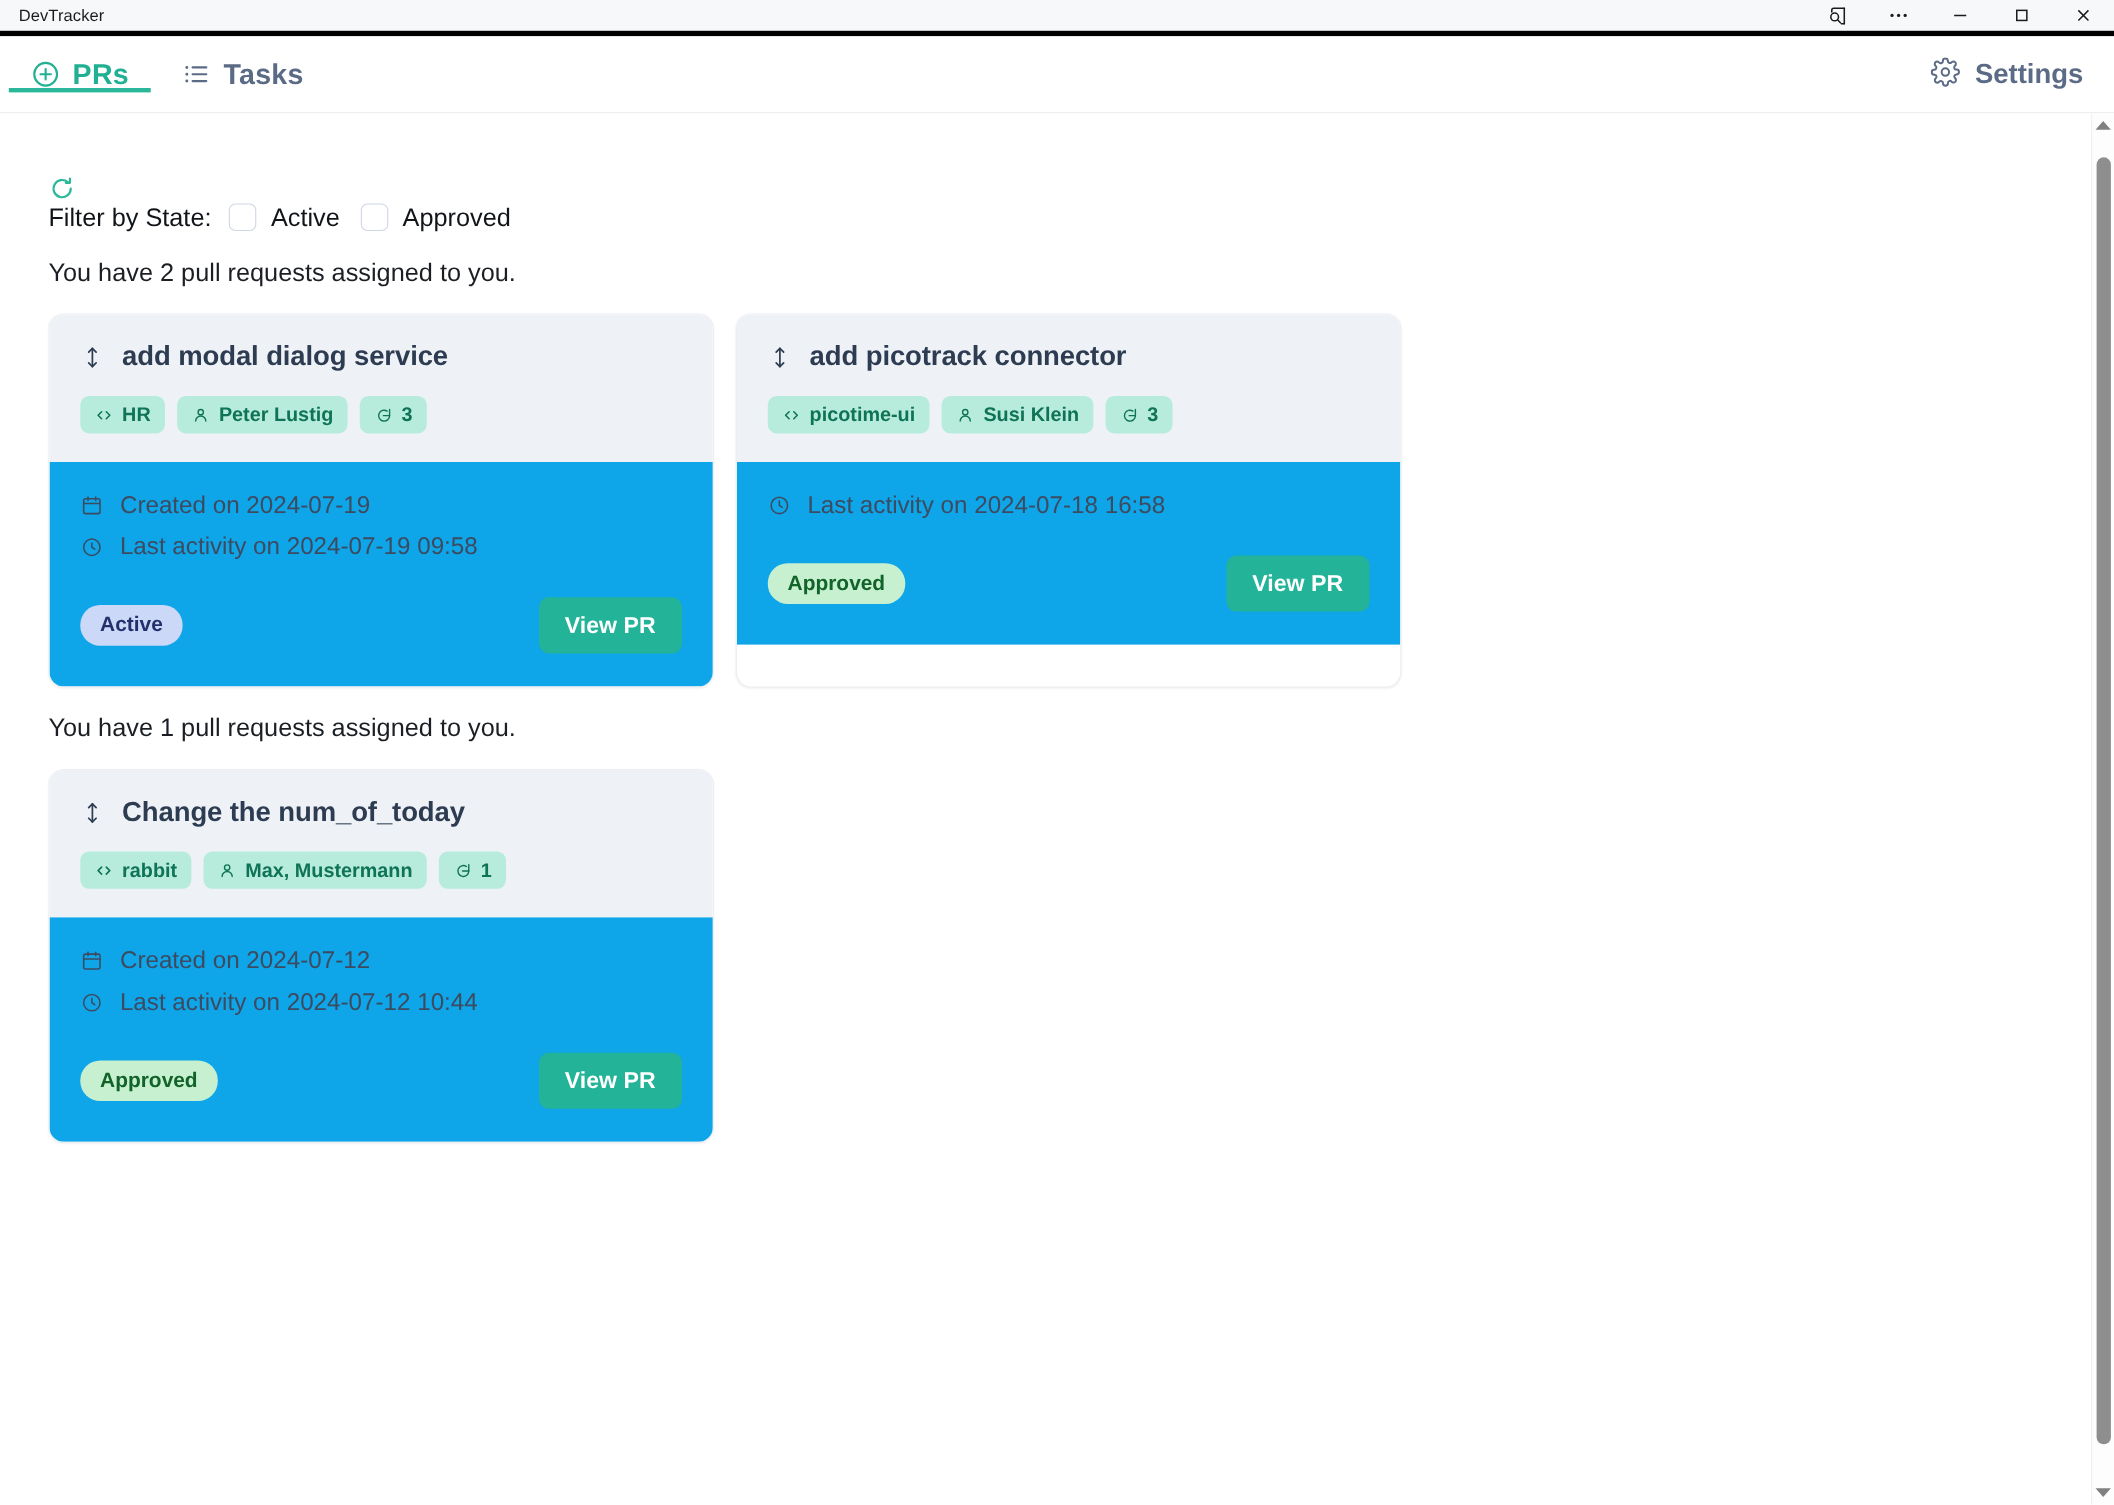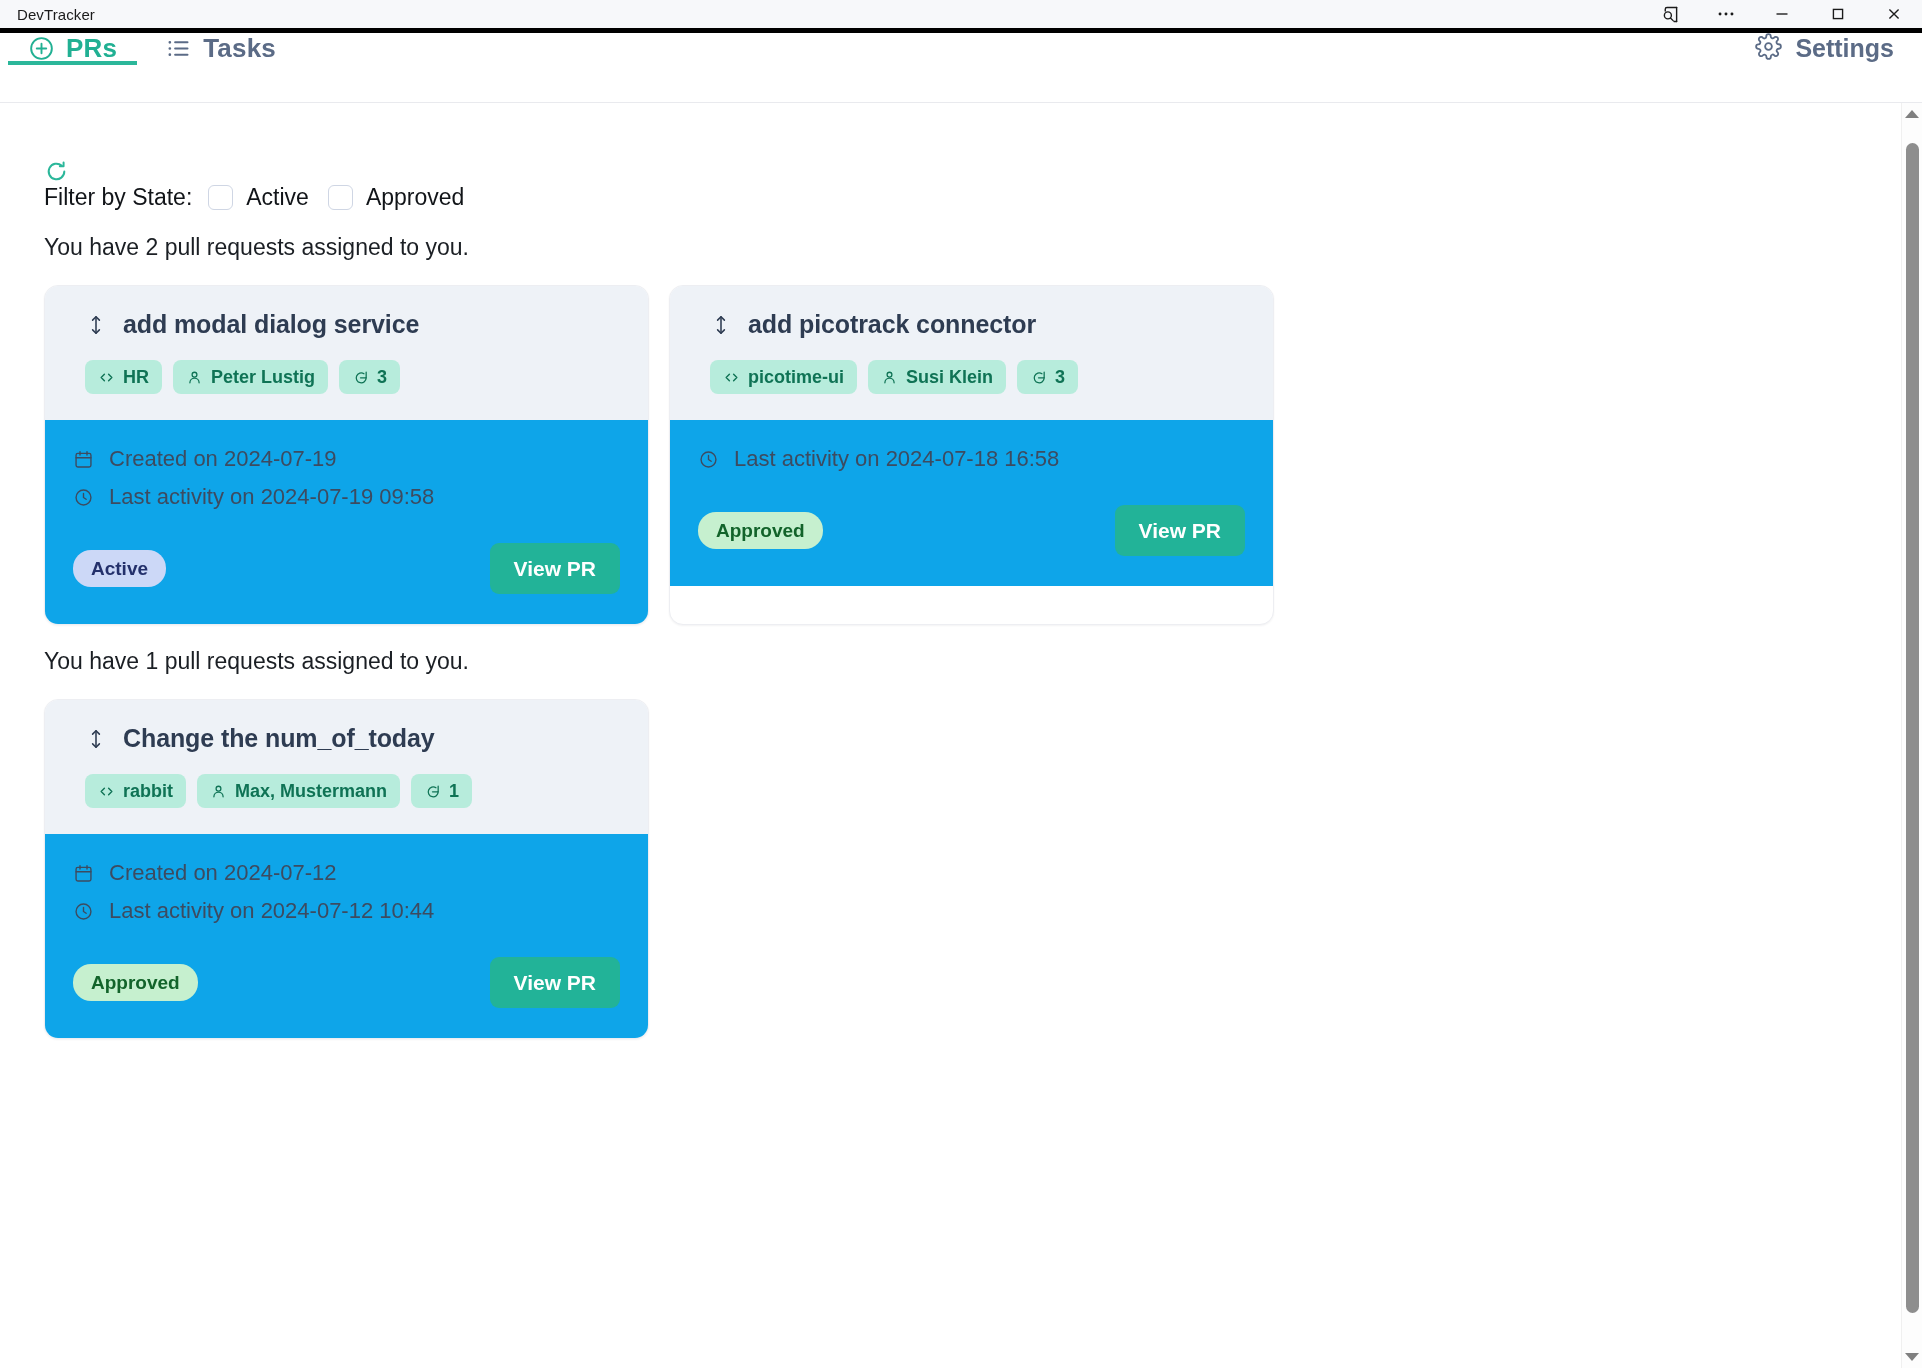--- a/index.html
+++ b/index.html
@@ -38,21 +38,21 @@
     color: #1b1b1b;
   }
   .tb-btn svg { display:block; }
 
   
   .tabbar {
     height: 70px;
     background: #ffffff;
     border-bottom: 1px solid #e9eaee;
     display: flex;
-    align-items: flex-start;
+    align-items: center;
     position: relative;
   }
   .tab {
     display: flex;
     align-items: center;
     gap: 11px;
     padding: 0 20px;
     margin-left: 8px;
     position: relative;
     cursor: pointer;
@@ -142,21 +142,21 @@
   .card {
     width: 605px;
     background: #ffffff;
     border: 1px solid #edeef2;
     border-radius: 14px;
     box-shadow: 0 1px 2px rgba(16,24,40,.05);
     overflow: hidden;
   }
   .card-head {
     background: #eef2f7;
-    padding: 24px 28px 26px 40px;
+    padding: 24px 28px 26px 28px;
   }
   .card-title {
     display: flex;
     align-items: center;
     gap: 16px;
     font-size: 25px;
     font-weight: 700;
     color: #2e3c52;
     letter-spacing: -0.1px;
   }

